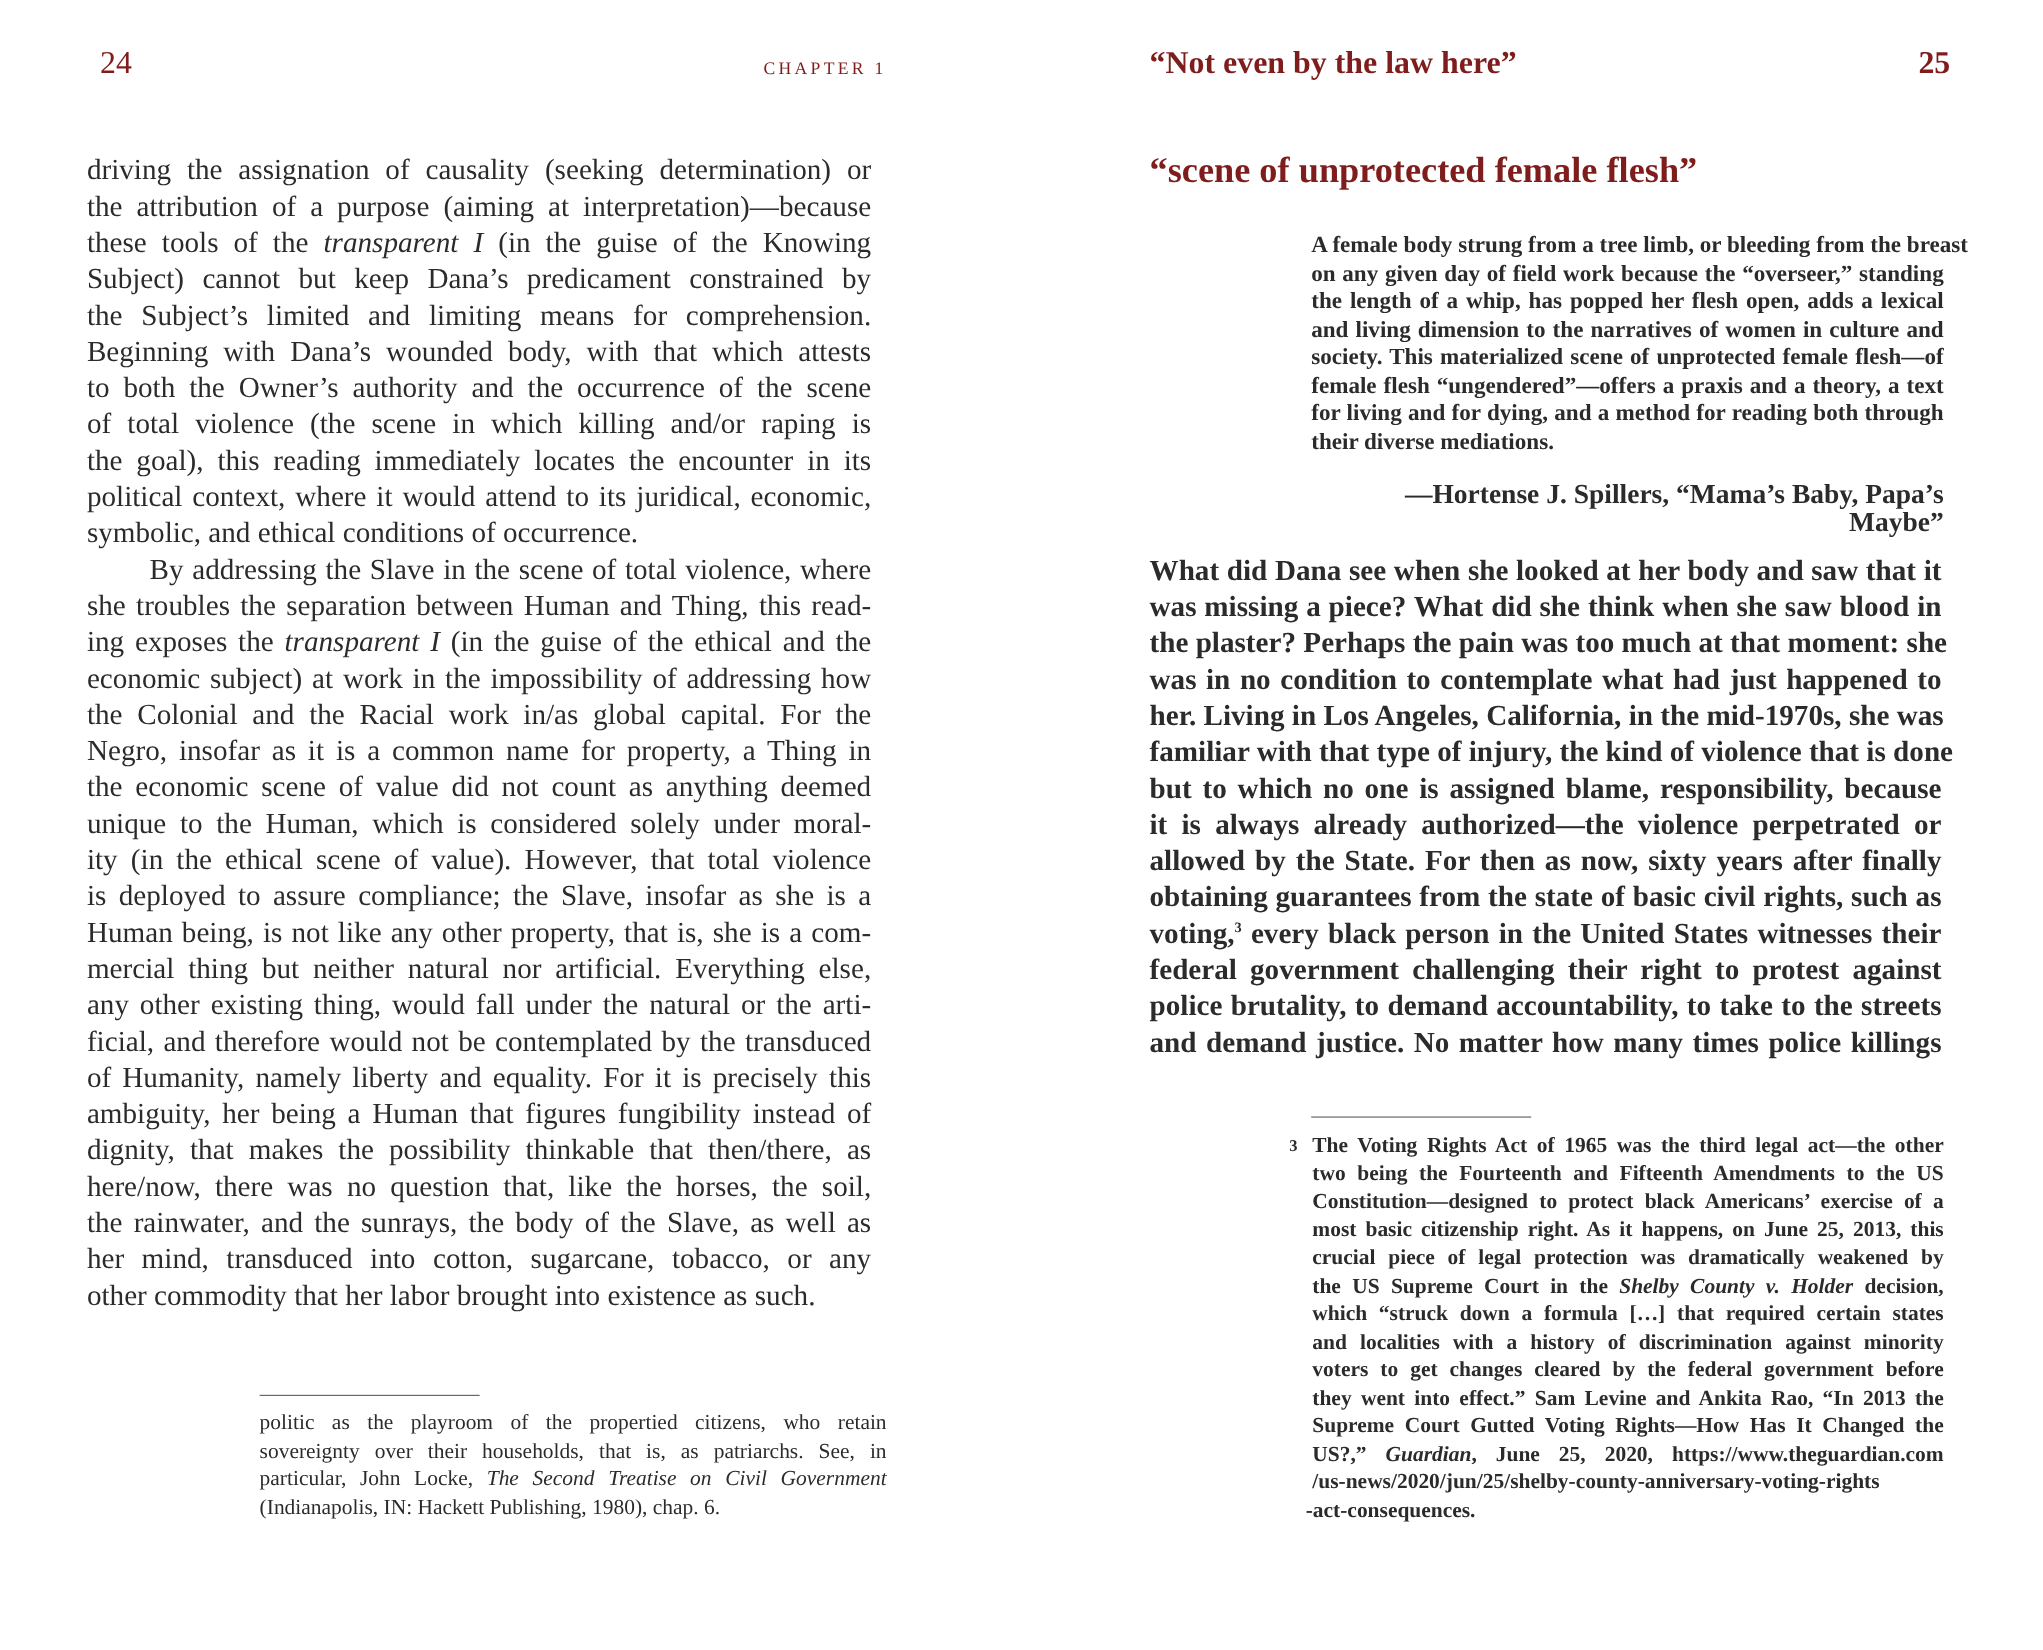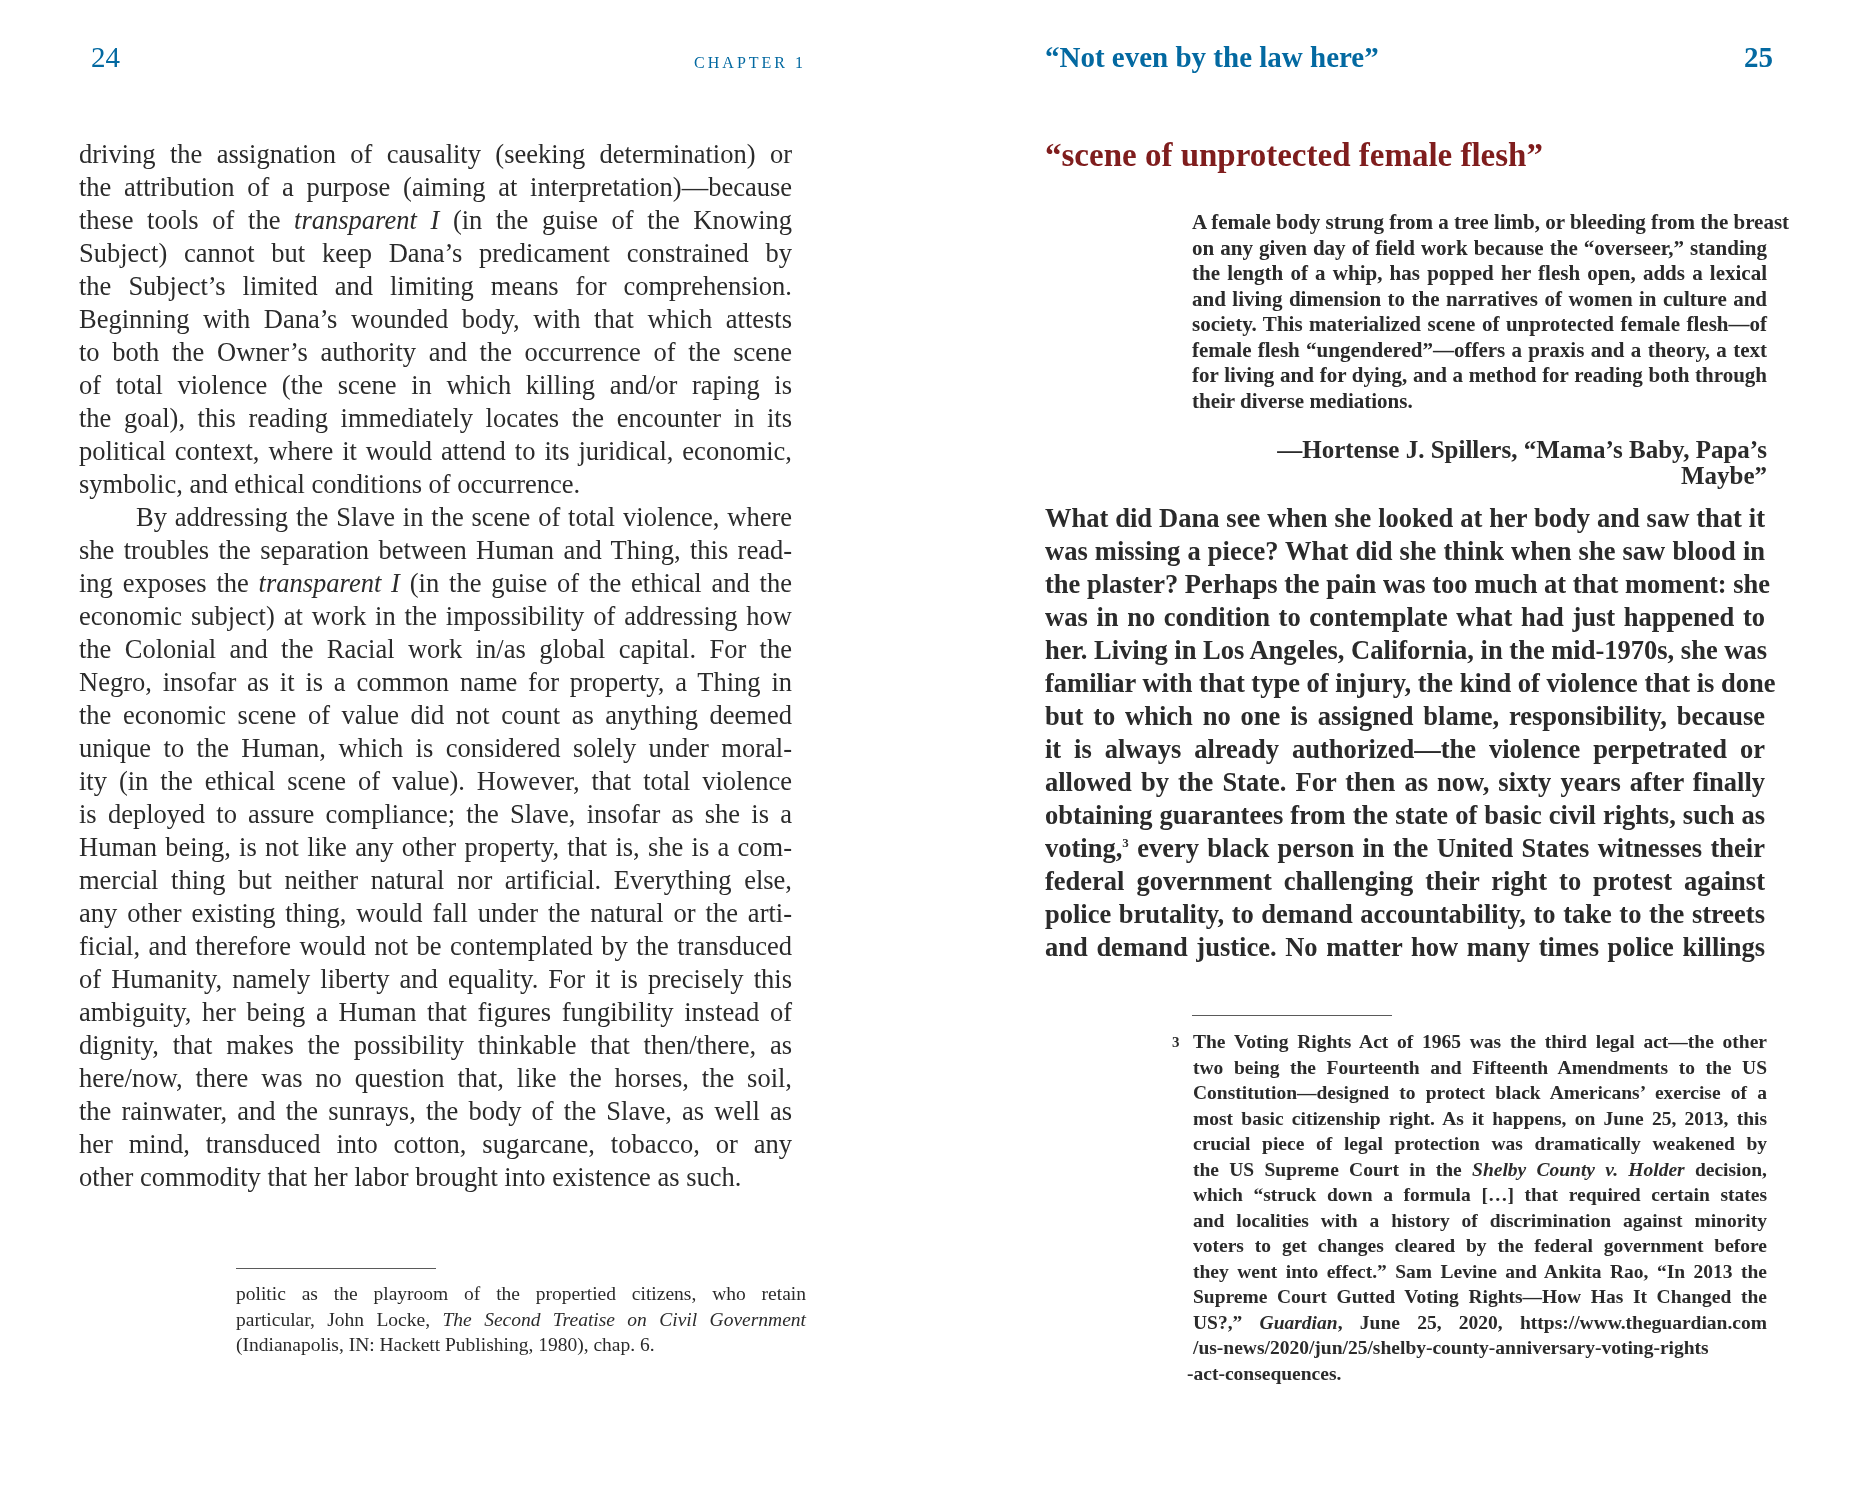--- a/index.html
+++ b/index.html
@@ -2,21 +2,21 @@
 <html><head>
 <meta charset="utf-8">
 <style>
   html, body { margin:0; padding:0; background:#ffffff; }
   body { width:1857px; height:1500px; position:relative; overflow:hidden;
          font-family:"DejaVu Serif","Liberation Serif",serif; color:#2b2b2b; }
   .page { position:absolute; top:0; height:1500px; }
   #page-left { left:0; width:928px; }
   #page-right { left:928px; width:929px;font-weight:bold; }
 
-  .running-head { position:absolute; top:40px; font-family:"Liberation Serif",serif; font-size:29px; line-height:34px; color:#0369a1; }
+  .running-head { position:absolute; top:40px; font-family:"Liberation Serif",serif; font-size:29px; line-height:34px; color:#7f1d1d; }
   .folio { font-size:29px; }
   .chapter-label { font-size:16px; letter-spacing:3px; font-variant:small-caps; text-transform:uppercase; top:46px; }
 
   .body-text { position:absolute; font-family:"Liberation Serif",serif; font-size:26.5px; line-height:33px; text-align:justify; hyphens:manual; color:#2b2b2b; }
   .line { display:block; text-align:justify; text-align-last:justify; white-space:nowrap; }
   .line.last { text-align-last:left; }
 
   .fn-rule { position:absolute; height:0; border-top:1.5px solid #5a5a5a; width:200px; }
   .footnote { position:absolute; font-family:"Liberation Serif",serif; font-size:19.5px; line-height:25.5px; color:#2b2b2b; }
   .footnote .line { white-space:nowrap; }
@@ -66,20 +66,21 @@
       <span class="line">dignity, that makes the possibility thinkable that then/there, as</span>
       <span class="line">here/now, there was no question that, like the horses, the soil,</span>
       <span class="line">the rainwater, and the sunrays, the body of the Slave, as well as</span>
       <span class="line">her mind, transduced into cotton, sugarcane, tobacco, or any</span>
       <span class="line last">other commodity that her labor brought into existence as such.</span>
     </div>
 
   <div class="fn-rule" style="left:236px; top:1268px;"></div>
   <div class="footnote" id="left-footnote" style="left:236px; top:1281px; width:570px;">
       <span class="line">politic as the playroom of the propertied citizens, who retain</span>
+      <span class="line">sovereignty over their households, that is, as patriarchs. See, in</span>
       <span class="line">particular, John Locke, <i>The Second Treatise on Civil Government</i></span>
       <span class="line last">(Indianapolis, IN: Hackett Publishing, 1980), chap. 6.</span>
     </div>
 </div>
 
 <div class="page" id="page-right">
   <div class="running-head" style="left:117px;">“Not even by the law here”</div>
   <div class="running-head folio" style="left:816px;">25</div>
 
   <div class="section-heading" style="left:117px; top:139px;">“scene of unprotected female flesh”</div>

